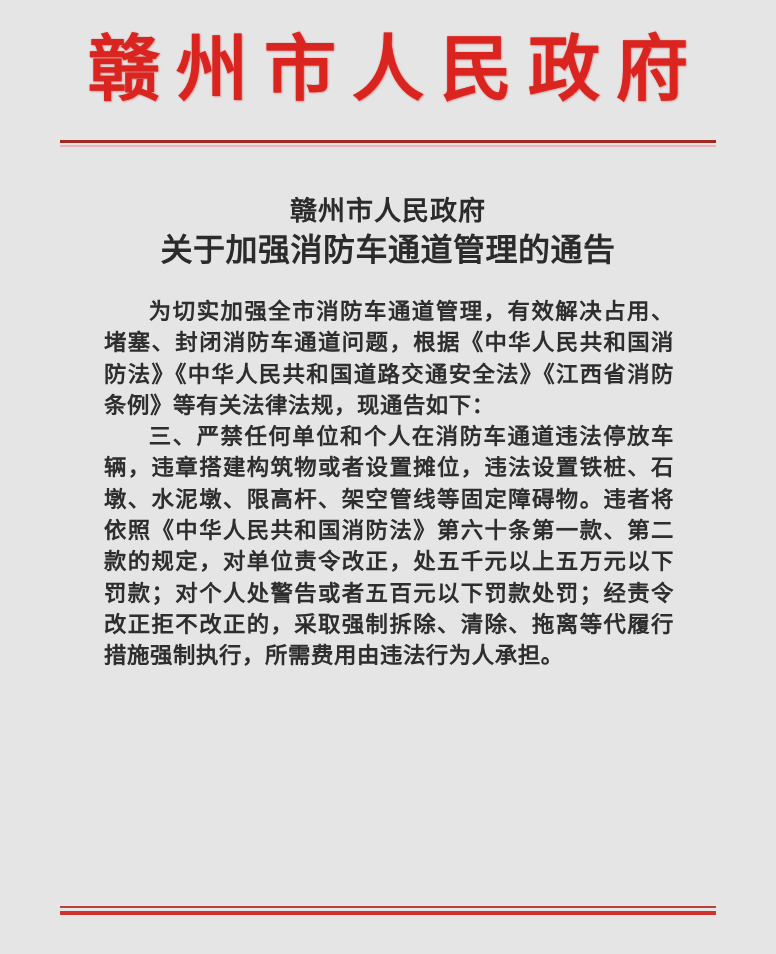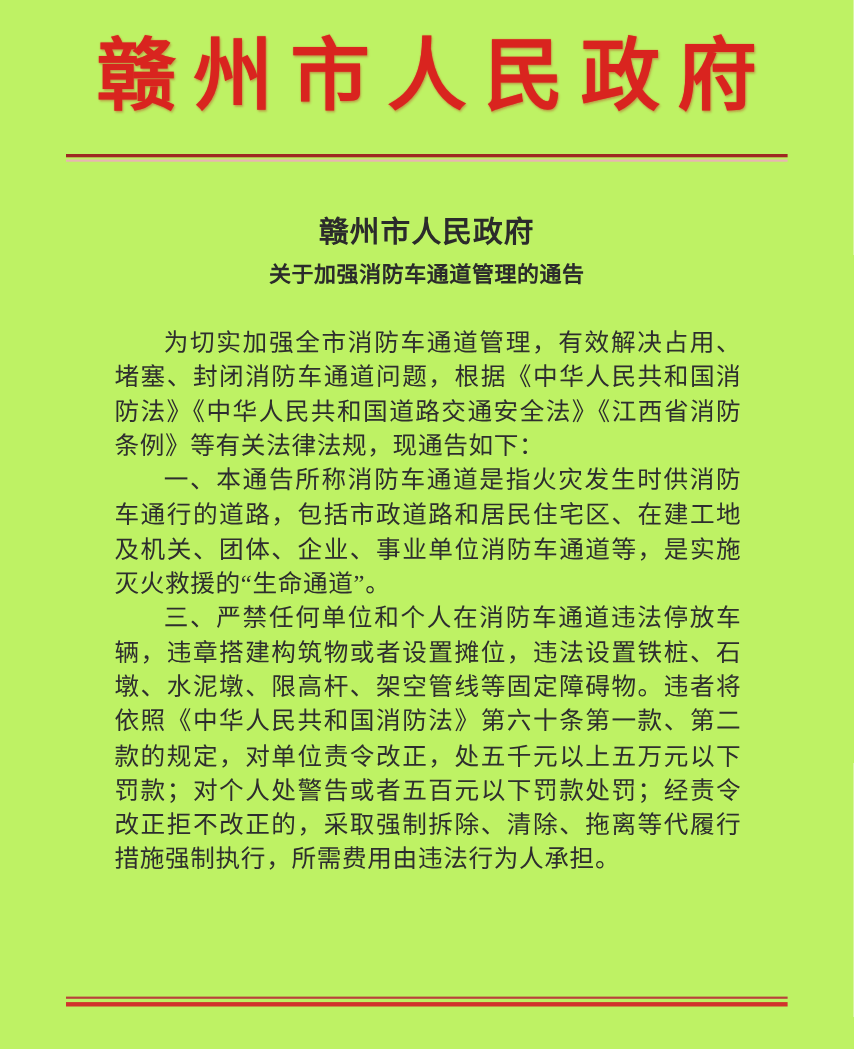--- a/index.html
+++ b/index.html
@@ -13,21 +13,21 @@
     background: #ffffff;
     font-family: "Liberation Serif", "DejaVu Serif", serif;
     overflow: hidden;
     position: relative;
   }
 
   .page {
     position: relative;
     width: 776px;
     height: 954px;
-    background: #bef264;
+    background: #e5e5e5;
     box-sizing: border-box;
   }
 
   
   .masthead {
     position: absolute;
     left: 0;
     top: 34px;
     width: 776px;
     text-align: center;
@@ -79,38 +79,39 @@
     font-family: "Liberation Sans", "DejaVu Sans", sans-serif;
     font-weight: bold;
     color: #2b2b2b;
   }
   .doc-title .line1 {
     font-size: 27px;
     line-height: 38px;
     letter-spacing: 1px;
   }
   .doc-title .line2 {
-    font-size: 20px;
+    font-size: 32px;
     line-height: 40px;
     letter-spacing: 0.5px;
   }
 
   
   .body-text {
     position: absolute;
     left: 104px;
     top: 296px;
     width: 570px;
     color: #2e2e2e;
     font-family: "Liberation Serif", "DejaVu Serif", serif;
     font-size: 22.4px;
     line-height: 31.3px;
     text-align: justify;
     text-justify: inter-character;
     letter-spacing: 0.6px;
+    font-weight: bold;
   }
   .body-text p {
     margin: 0;
     text-indent: 2em;
   }
 
   
   .rule-bottom {
     position: absolute;
     left: 60px;
@@ -148,21 +149,20 @@
     <div class="thin"></div>
   </div>
 
   <div class="doc-title">
     <div class="line1">赣州市人民政府</div>
     <div class="line2">关于加强消防车通道管理的通告</div>
   </div>
 
   <div class="body-text">
     <p>为切实加强全市消防车通道管理，有效解决占用、堵塞、封闭消防车通道问题，根据《中华人民共和国消防法》《中华人民共和国道路交通安全法》《江西省消防条例》等有关法律法规，现通告如下：</p>
-    <p>一、本通告所称消防车通道是指火灾发生时供消防车通行的道路，包括市政道路和居民住宅区、在建工地及机关、团体、企业、事业单位消防车通道等，是实施灭火救援的“生命通道”。</p>
     <p>三、严禁任何单位和个人在消防车通道违法停放车辆，违章搭建构筑物或者设置摊位，违法设置铁桩、石墩、水泥墩、限高杆、架空管线等固定障碍物。违者将依照《中华人民共和国消防法》第六十条第一款、第二款的规定，对单位责令改正，处五千元以上五万元以下罚款；对个人处警告或者五百元以下罚款处罚；经责令改正拒不改正的，采取强制拆除、清除、拖离等代履行措施强制执行，所需费用由违法行为人承担。</p>
   </div>
 
   <div class="rule-bottom">
     <div class="thin"></div>
     <div class="gap"></div>
     <div class="thick"></div>
   </div>
 
 </div>

